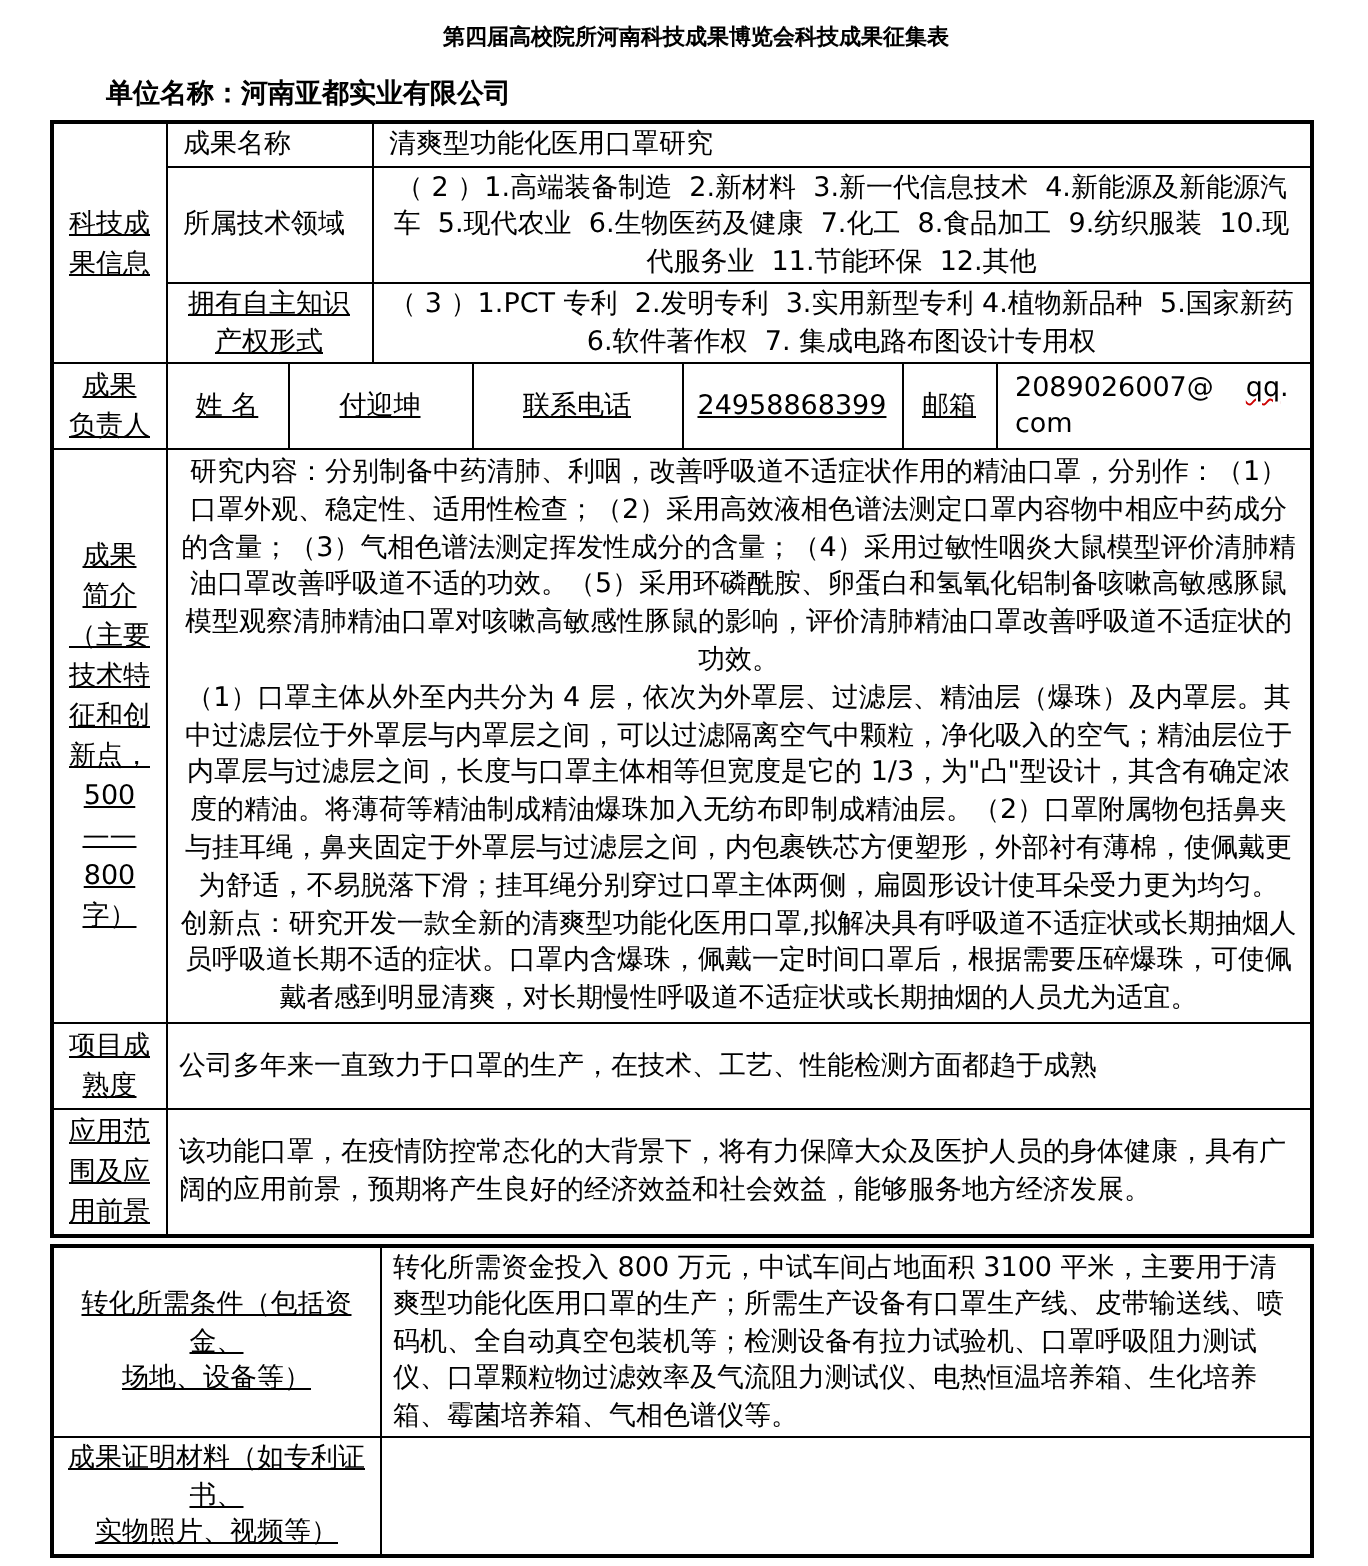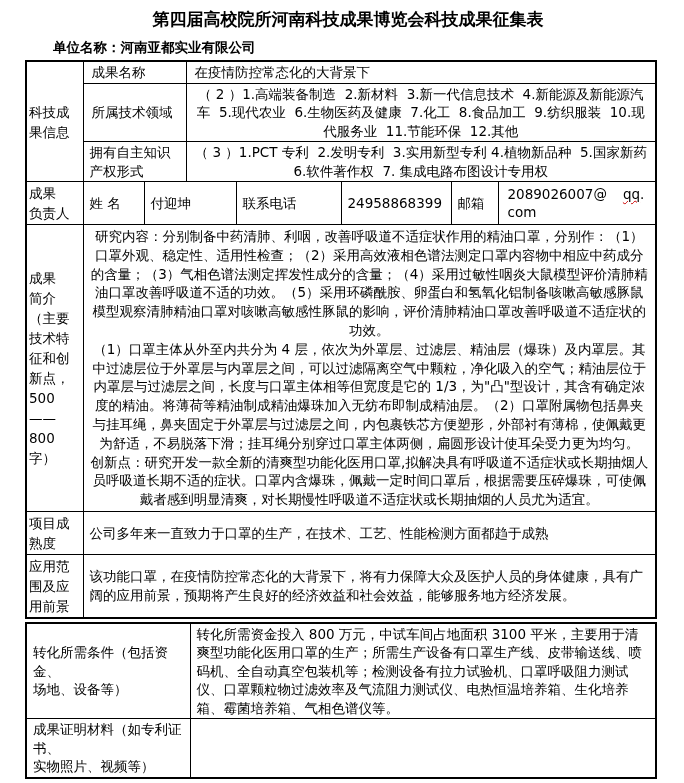--- a/index.html
+++ b/index.html
@@ -1,40 +1,40 @@
 <!DOCTYPE html>
 <html><head>
 <meta charset="utf-8">
 <style>
   html,body{margin:0;padding:0;}
   body{
     width:684px;height:783px;background:#ffffff;color:#000000;
     font-family:"DejaVu Sans",sans-serif;font-size:13.5px;overflow:hidden;
   }
   .page-title{
-    text-align:center;font-size:17px;font-weight:bold;
+    text-align:center;font-size:11px;font-weight:bold;
     margin:8px 0 0 12px;line-height:22px;
   }
   .unit-line{
     margin:8px 0 4px 53px;font-weight:bold;font-size:13.5px;line-height:18px;
   }
   table{
     border-collapse:collapse;table-layout:fixed;width:630px;margin-left:25px;
     border:2px solid #000;
   }
   .t2{margin-top:3px;}
   td{
     border:1px solid #000;
     padding:1px 6px;
     vertical-align:middle;
     line-height:18.5px;
     word-break:break-all;
     overflow:hidden;
   }
-  .center{}
+  .center{text-align:center;text-decoration:underline;}
   .preline{white-space:pre-line;}
   .prewrap{white-space:pre-wrap;text-align:center;}
   .lbl-left{padding-left:8px;}
   .summary-cell{line-height:18.8px;padding:2px 5px;}
   .side-label{padding:1px 2px;line-height:20px;}
   .email-cell{padding-left:9px;}
   .squiggle{text-decoration:underline wavy #cc0000;text-decoration-thickness:1px;padding-left:16px;}
   
   .r-name{height:22px;}
   .r-field{height:55px;}
@@ -63,21 +63,21 @@
     <col style="width:105px">
       <col style="width:110px">
       <col style="width:47px">
       <col style="width:158px">
   </colgroup>
   <tbody>
       <tr class="r-name">
     <td rowspan="3" class="center preline side-label">科技成
 果信息</td>
     <td colspan="2" class="lbl-left">成果名称</td>
-    <td colspan="5" class="lbl-left">在疫情防控常态化的大背景下</td>
+    <td colspan="5" class="lbl-left">清爽型功能化医用口罩研究</td>
   </tr>
   <tr class="r-field">
     <td colspan="2" class="lbl-left">所属技术领域</td>
     <td colspan="5" class="prewrap">（ 2 ）1.高端装备制造  2.新材料  3.新一代信息技术  4.新能源及新能源汽车  5.现代农业  6.生物医药及健康  7.化工  8.食品加工  9.纺织服装  10.现代服务业  11.节能环保  12.其他</td>
   </tr>
   <tr class="r-ipr">
     <td colspan="2" class="center preline">拥有自主知识
 产权形式</td>
     <td colspan="5" class="prewrap">（ 3 ）1.PCT 专利  2.发明专利  3.实用新型专利 4.植物新品种  5.国家新药  6.软件著作权  7. 集成电路布图设计专用权</td>
   </tr>

